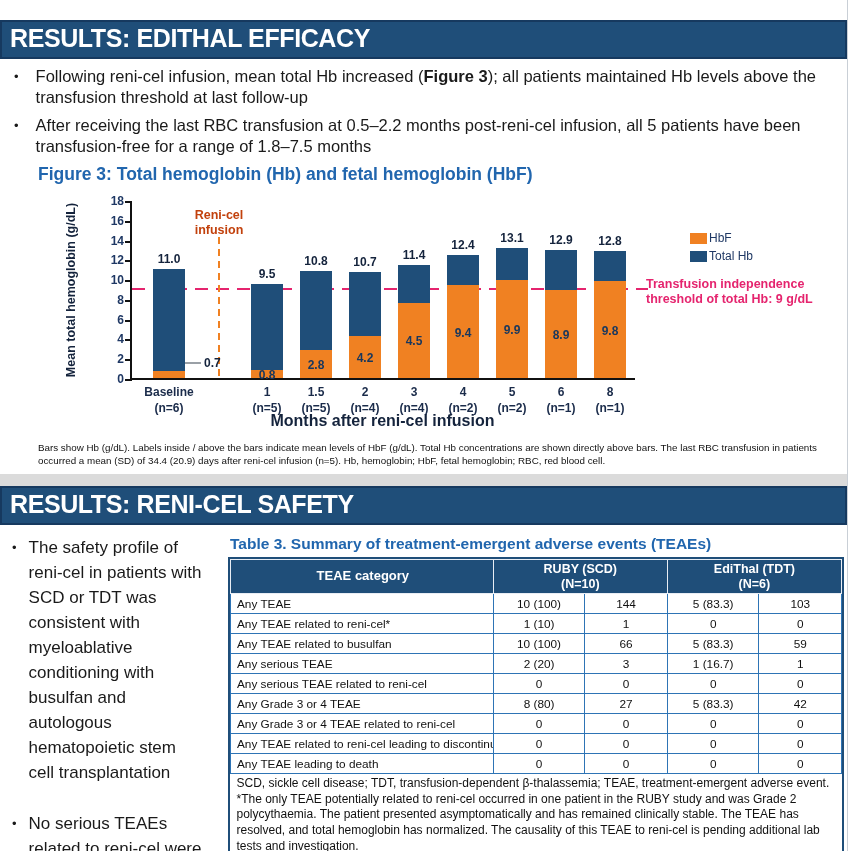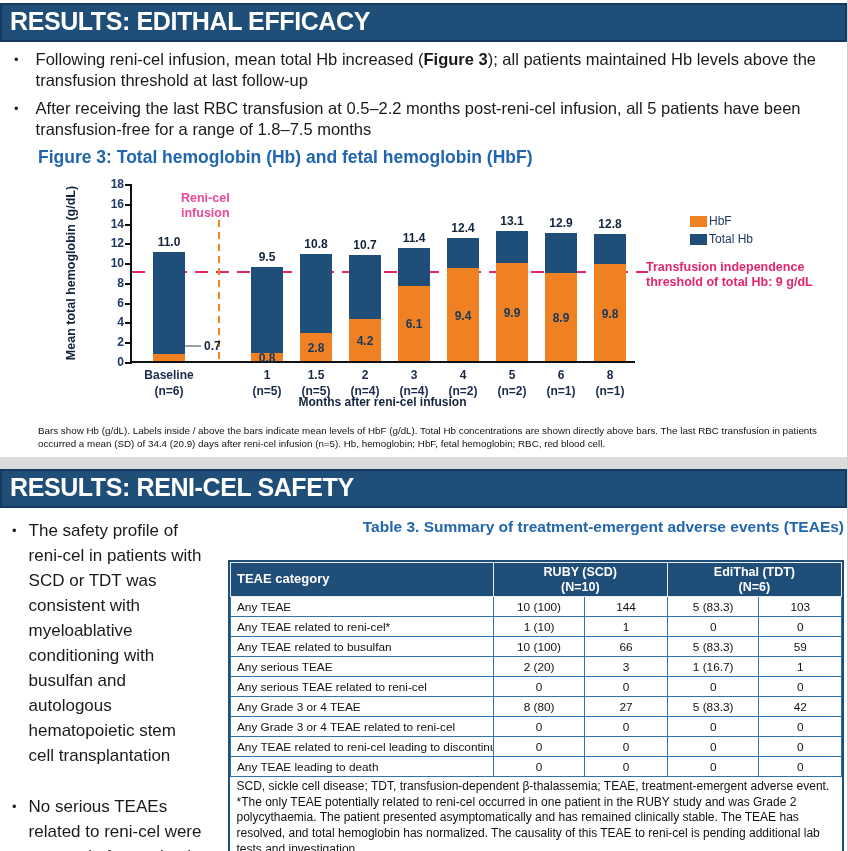--- a/index.html
+++ b/index.html
@@ -3,21 +3,21 @@
 <meta charset="utf-8">
 <style>
   * { box-sizing: border-box; margin: 0; padding: 0; }
   body { font-family: "Liberation Sans", sans-serif; background: #fff; }
   .page { width: 848px; height: 851px; background: #fff; position: relative; overflow: hidden;
           border-right: 1px solid #C9CFD6; }
 
   
   .band { background: #1F4E79; border: 2px solid #16395F; color: #fff; font-weight: bold;
           font-size: 25px; letter-spacing: -0.4px; padding: 1px 8px 3px; line-height: 31px; }
-  .band-first { margin-top: 3px; }
+  .band-first { margin-top: 20px; }
 
   
   .top-bullets { padding: 7px 12px 0 14px; }
   .bullet { display: flex; gap: 17px; font-size: 16.5px; line-height: 21px; color: #1a1a1a; margin-bottom: 7px; }
   .bullet .marker::before { content: "•"; }
   .bullet .marker { font-size: 13px; line-height: 21px; color: #1a1a1a; }
   .bullet p { max-width: 800px; }
 
   
   .fig-title { color: #2166AE; font-size: 17.5px; font-weight: bold; margin: 6px 0 0 38px; }
@@ -30,51 +30,51 @@
   .ytick-mark  { position: absolute; left: -7px; width: 7px; height: 2px; background: #111; }
   .bar-total, .bar-hbf { position: absolute; bottom: 0; }
   .bar-top-label { position: absolute; width: 60px; text-align: center; font-size: 12px; color: #14233C; }
   .bar-hbf-label { position: absolute; width: 60px; text-align: center; font-size: 12px; color: #17375E; }
   .callout-label { position: absolute; font-size: 12px; color: #14233C; }
   .callout-line  { position: absolute; height: 2px; background: #9AA0A6; }
   .threshold-line { position: absolute; left: 0; width: 516px; height: 2.4px;
                     background: repeating-linear-gradient(90deg, #E5246E 0 13px, transparent 13px 21px); }
   .infusion-line { position: absolute; bottom: 0; width: 2px;
                    background: repeating-linear-gradient(180deg, #F08122 0 7px, transparent 7px 12px); }
-  .infusion-label { position: absolute; width: 76px; font-size: 12.5px;
-                    line-height: 1.2; color: #ec4899; }
+  .infusion-label { position: absolute; width: 76px; text-align: center; font-size: 12.5px;
+                    line-height: 1.2; color: #c2410c; }
   .xtick { position: absolute; top: 183px; width: 80px; text-align: center; font-size: 12px;
            line-height: 1.3; color: #1A2B4A; }
   .legend { position: absolute; left: 632px; top: 44px; font-weight: normal; font-size: 12px; color: #1F3864; }
   .legend-item { display: flex; align-items: center; gap: 2px; margin-bottom: 4px; }
   .sw { width: 17px; height: 11px; display: inline-block; }
   .threshold-text { position: absolute; left: 588px; top: 90px; width: 208px; font-size: 12.5px;
                     line-height: 1.2; color: #E5246E; }
   .x-axis-title { position: absolute; left: 72px; top: 225px; width: 505px; text-align: center;
-                  font-size: 12px; color: #14233C; }
+                  font-size: 16px; color: #14233C; }
   .fig-footnote { font-size: 9.8px; line-height: 1.35; color: #111; margin: 8px 30px 0 38px; }
 
   .divider { height: 12px; background: #DBDBDB; margin-top: 7px; }
 
   
   .safety-body { display: flex; }
   .side-bullets { width: 218px; padding: 10px 6px 0 12px; }
   .side-bullet { display: flex; gap: 12px; font-size: 17px; line-height: 25px; color: #1a1a1a; margin-bottom: 26px; }
   .side-bullet .marker::before { content: "•"; }
   .side-bullet .marker { font-size: 13px; line-height: 25px; }
   .side-bullet p { max-width: 176px; }
   .table-col { flex: 1; padding: 8px 3px 0 10px; }
-  .tbl-title { color: #2166AE; font-size: 15.5px; font-weight: bold; margin: 2px 0 24px 2px; text-align: right; }
+  .tbl-title { color: #2166AE; font-size: 15.5px; font-weight: bold; margin: 2px 0 4px 2px; }
   .tbl-wrap { border: 2px solid #1F4E79; }
   table { border-collapse: collapse; width: 100%; table-layout: fixed; }
   col.c0 { width: 43%; } col.c1, col.c3 { width: 15%; } col.c2, col.c4 { width: 13.5%; }
   th, td { border: 1px solid #2E74B5; }
   .hdr th { background: #1F4E79; color: #fff; font-size: 12.5px; font-weight: bold;
             border: 1px solid #E8EDF4; padding: 2px 4px; line-height: 1.15; }
-  .hdr th.catcell { text-align: left; padding-left: 6px; font-size: 13px; }
+  .hdr th.catcell { text-align: center; padding-left: 6px; font-size: 13px; }
   .sub td { background: #DCE6F1; color: #1F4E79; font-size: 12px; font-weight: bold; text-align: center;
             border: 1px solid #fff; border-bottom: 1px solid #2E74B5; padding: 3px 2px; line-height: 1.2; }
   td.lbl { font-size: 11.8px; color: #111; padding: 2.5px 4px 2.5px 6px; white-space: nowrap; overflow: hidden; }
   td.lbl.indent { }
   td.val { font-size: 11.8px; color: #111; text-align: center; padding: 2.5px 2px; }
   td.foot { font-size: 12px; line-height: 1.3; color: #111; padding: 2px 6px 3px;
             border: none; border-top: 1px solid #2E74B5; }
   .foot div { margin: 0; }
 </style>
 </head>
@@ -155,21 +155,21 @@
           <div class="bar-hbf" style="left: 217px; width: 32px; height: 41.5333px; background: rgb(240, 129, 34);"></div>
           <div class="bar-top-label" style="left: 203px; bottom: 108.811px;">10.7</div>
           <div class="bar-hbf-label" style="left: 203px; bottom: 12.7667px;">4.2</div>
           <div class="xtick" style="left: 193px;">
             <div>2</div>
             <div>(n=4)</div>
           </div>
           <div class="bar-total" style="left: 266px; width: 32px; height: 112.733px; background: rgb(31, 78, 121);"></div>
           <div class="bar-hbf" style="left: 266px; width: 32px; height: 75.1556px; background: rgb(240, 129, 34);"></div>
           <div class="bar-top-label" style="left: 252px; bottom: 115.733px; text-align: center;">11.4</div>
-          <div class="bar-hbf-label" style="left: 252px; bottom: 29.5778px;">6.1</div>
+          <div class="bar-hbf-label" style="left: 252px; bottom: 29.5778px;">4.5</div>
           <div class="xtick" style="left: 242px;">
             <div>3</div>
             <div>(n=4)</div>
           </div>
           <div class="bar-total" style="left: 315px; width: 32px; height: 122.622px; background: rgb(31, 78, 121);"></div>
           <div class="bar-hbf" style="left: 315px; width: 32px; height: 92.9556px; background: rgb(240, 129, 34);"></div>
           <div class="bar-top-label" style="left: 301px; bottom: 125.622px;">12.4</div>
           <div class="bar-hbf-label" style="left: 301px; bottom: 38.4778px;">9.4</div>
           <div class="xtick" style="left: 291px;">
             <div>4</div>

